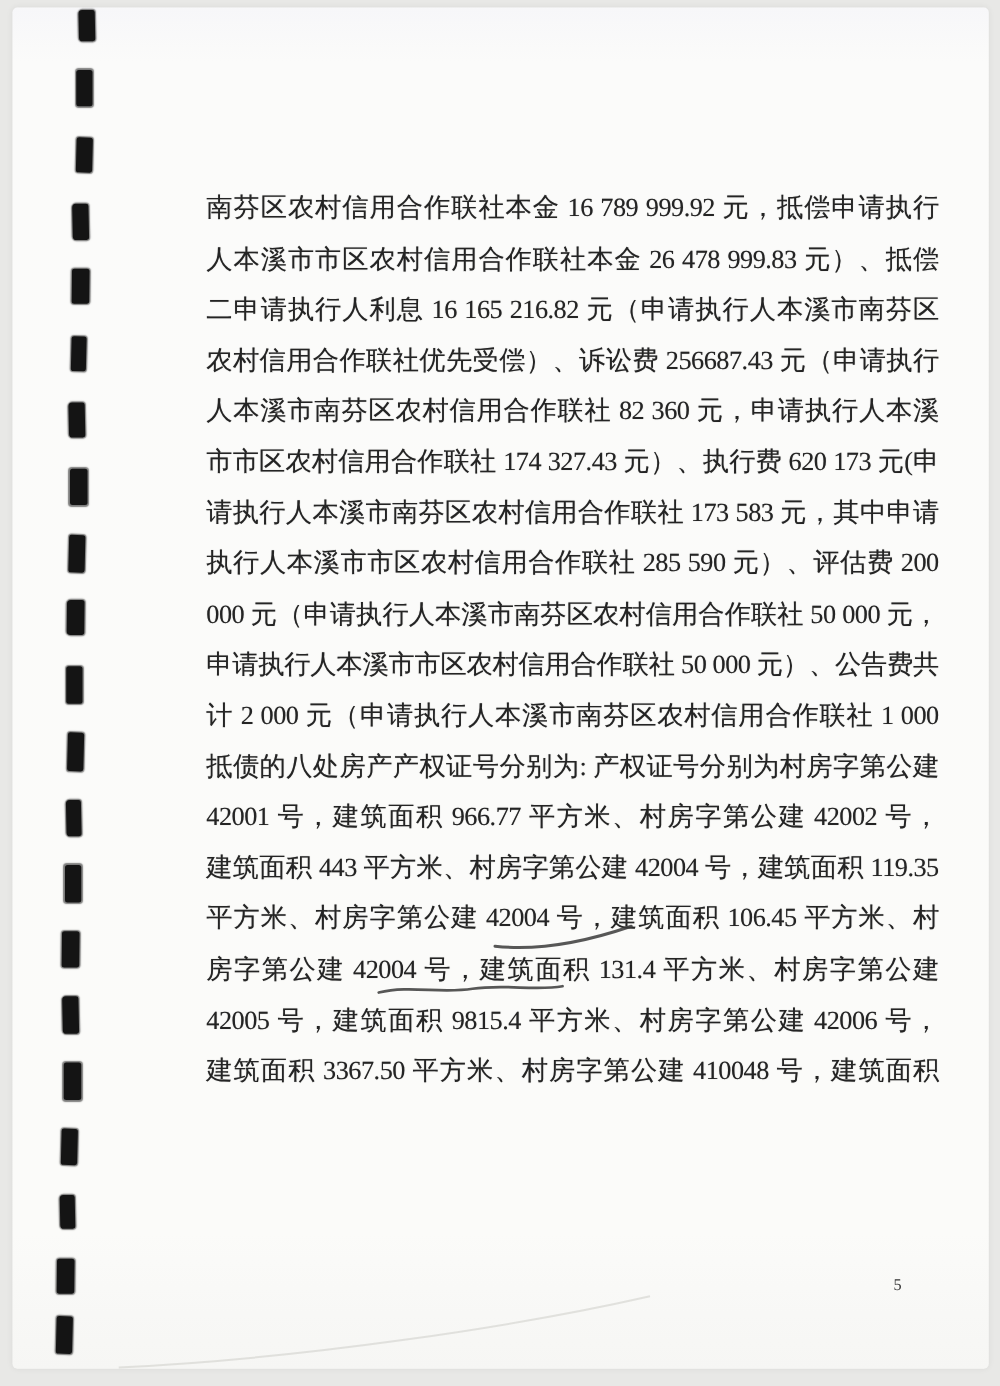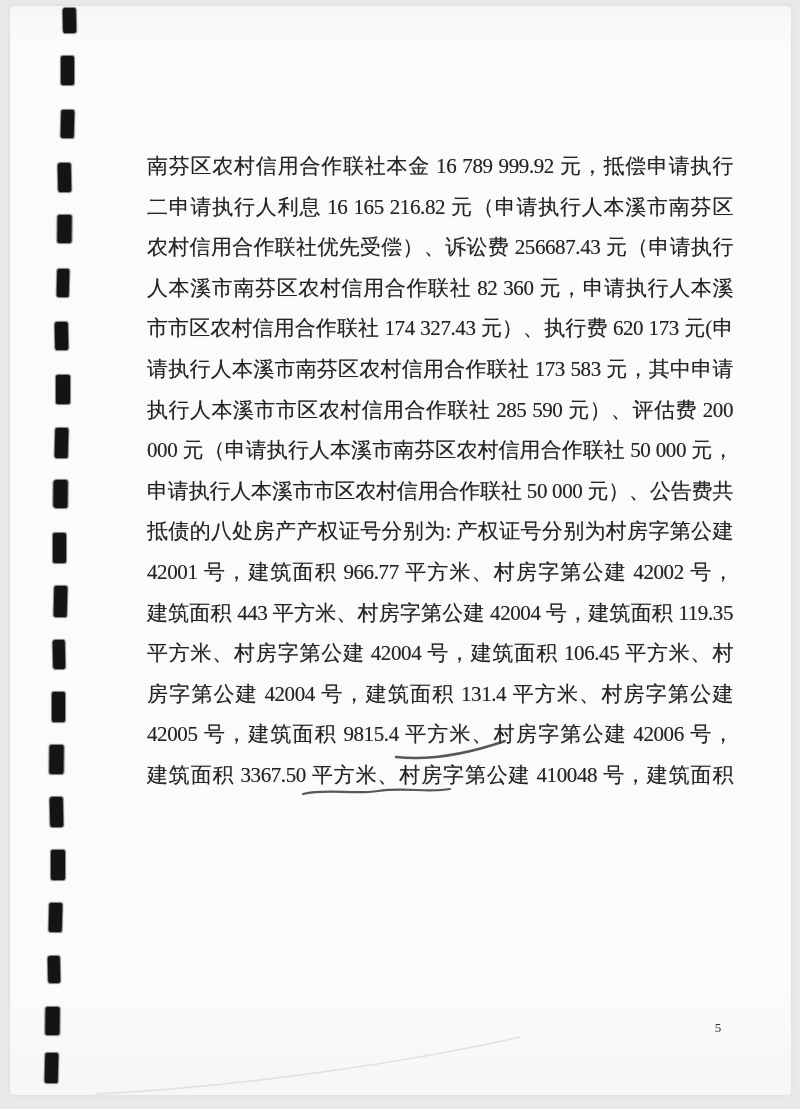--- a/index.html
+++ b/index.html
@@ -29,21 +29,21 @@
     position: absolute;
     background: #141414;
     border-radius: 2px;
     box-shadow: 0 0 1px 1px rgba(20,20,20,0.55);
   }
   .binding-mark:nth-child(3n)   { transform: rotate(1.4deg); }
   .binding-mark:nth-child(3n+1) { transform: rotate(-1.2deg); border-radius: 3px 2px 2px 3px; }
   .binding-mark:nth-child(5n)   { transform: rotate(0.6deg) scaleX(1.08); }
   .doc-text {
     position: absolute;
-    left: 137px;
+    left: 155px;
     top: 140px;
     width: 586px;
     color: #242424;
     font-size: 21px;
     letter-spacing: -0.4px;
     text-shadow: 0 0 0.7px rgba(30,30,30,0.45);
   }
   .text-line {
     height: 40.6px;
     line-height: 40.6px;
@@ -67,28 +67,30 @@
     font-size: 13px;
     color: #333;
   }
 </style>
 </head>
 <body>
 
 <div class="page">
   <div class="doc-text" id="doc-text">
       <div class="text-line">南芬区农村信用合作联社本金 16 789 999.92 元，抵偿申请执行</div>
+      <div class="text-line">人本溪市市区农村信用合作联社本金 26 478 999.83 元）、抵偿</div>
       <div class="text-line">二申请执行人利息 16 165 216.82 元（申请执行人本溪市南芬区</div>
       <div class="text-line">农村信用合作联社优先受偿）、诉讼费 256687.43 元（申请执行</div>
       <div class="text-line">人本溪市南芬区农村信用合作联社 82 360 元，申请执行人本溪</div>
       <div class="text-line">市市区农村信用合作联社 174 327.43 元）、执行费 620 173 元(申</div>
       <div class="text-line">请执行人本溪市南芬区农村信用合作联社 173 583 元，其中申请</div>
       <div class="text-line">执行人本溪市市区农村信用合作联社 285 590 元）、评估费 200</div>
       <div class="text-line">000 元（申请执行人本溪市南芬区农村信用合作联社 50 000 元，</div>
       <div class="text-line">申请执行人本溪市市区农村信用合作联社 50 000 元）、公告费共</div>
+      <div class="text-line">计 2 000 元（申请执行人本溪市南芬区农村信用合作联社 1 000</div>
       <div class="text-line">抵债的八处房产产权证号分别为: 产权证号分别为村房字第公建</div>
       <div class="text-line">42001 号，建筑面积 966.77 平方米、村房字第公建 42002 号，</div>
       <div class="text-line">建筑面积 443 平方米、村房字第公建 42004 号，建筑面积 119.35</div>
       <div class="text-line">平方米、村房字第公建 42004 号，建筑面积 106.45 平方米、村</div>
       <div class="text-line">房字第公建 42004 号，建筑面积 131.4 平方米、村房字第公建</div>
       <div class="text-line">42005 号，建筑面积 9815.4 平方米、村房字第公建 42006 号，</div>
       <div class="text-line">建筑面积 3367.50 平方米、村房字第公建 410048 号，建筑面积</div>
     </div>
   <div class="page-number">5</div>
 </div>

